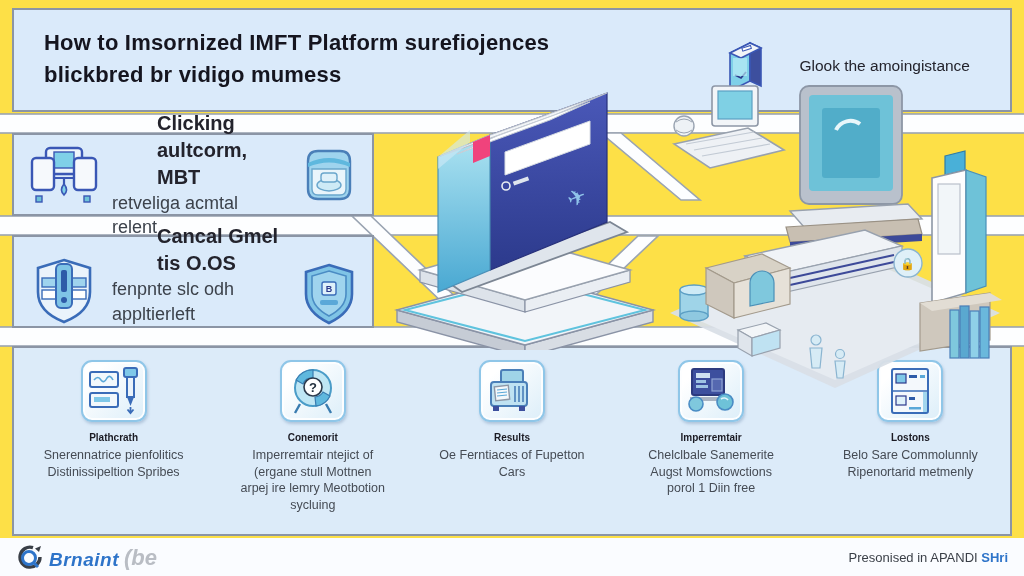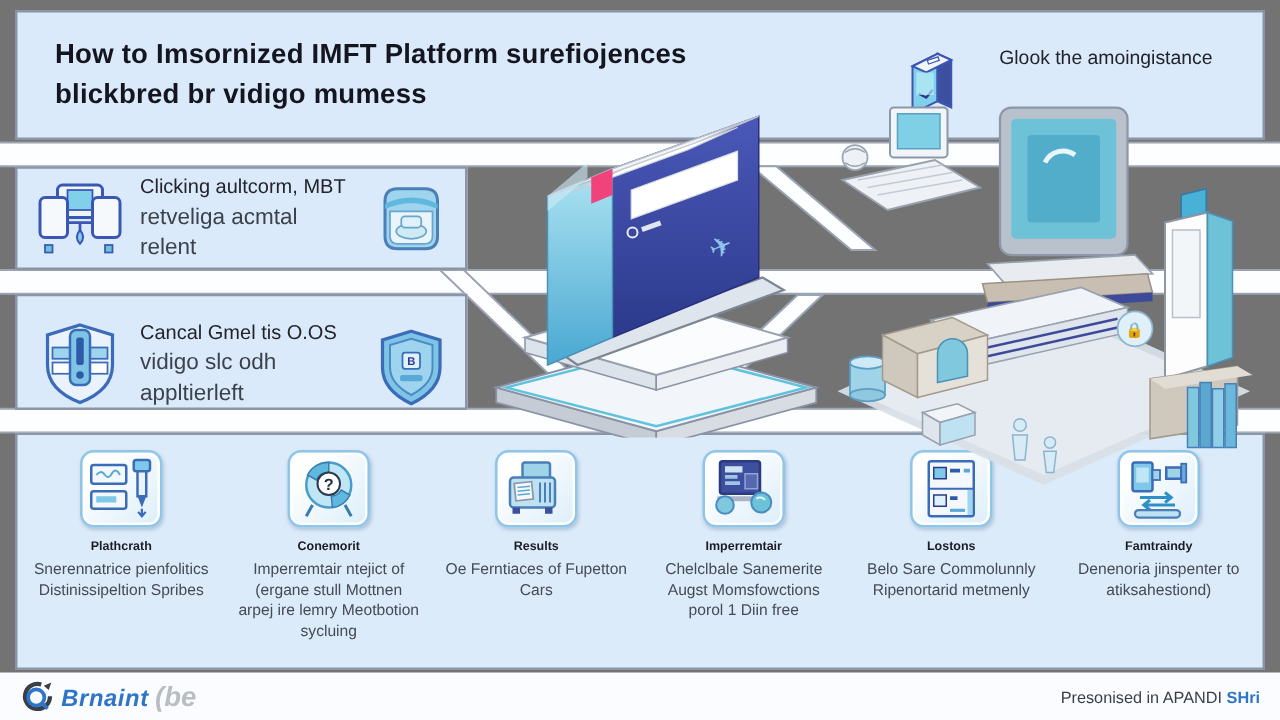--- a/index.html
+++ b/index.html
@@ -1,36 +1,36 @@
 <!DOCTYPE html>
 <html><head>
 <meta charset="utf-8">
 <style>
   html,body{margin:0;padding:0;background:#aebdd0;}
   *{box-sizing:border-box;}
   .canvas{
     position:relative;width:1024px;height:576px;overflow:hidden;
-    background:#737373;
+    background:#fde047;
     font-family:"Liberation Sans", "DejaVu Sans", sans-serif;
     color:#1d1d26;
   }
   .bands{position:absolute;left:0;top:0;z-index:1;}
   .panel{
     position:absolute;background:#daeafa;border:2px solid #8b95a5;z-index:2;
   }
   .title-panel{left:12px;top:8px;width:1000px;height:104px;}
   .title-text{position:absolute;left:30px;top:17px;font-size:22px;font-weight:800;
     letter-spacing:.2px;line-height:1.45;color:#15151f;}
-  .tr-group{position:absolute;right:40px;top:28px;display:flex;gap:32px;}
+  .tr-group{position:absolute;right:40px;top:28px;display:flex;align-items:center;gap:32px;}
   .tr-label{font-size:15.5px;color:#23232c;}
   .box-left{left:12px;width:362px;display:flex;align-items:center;padding:0 14px;gap:12px;}
   .box1{top:133px;height:83px;}
   .box2{top:235px;height:93px;align-items:flex-end;}
   .box-text{flex:1;line-height:1.35;}
-  .box-text .l1{font-size:16px;font-weight:400;color:#23232c;}
+  .box-text .l1{font-size:20px;font-weight:700;color:#23232c;margin-left:45px;}
   .box-text .l2{font-size:18px;color:#3c424b;}
   .bottom-panel{left:12px;top:346px;width:1000px;height:190px;background:#dcebf9;}
   .cols{position:absolute;left:0;top:12px;width:100%;display:flex;justify-content:space-around;}
   .col{width:160px;text-align:center;}
   .icon-card{
     width:66px;height:62px;margin:0 auto;border-radius:11px;
     border:2px solid #8fc6e8;background:linear-gradient(135deg,#ffffff 20%,#dceef9);
     box-shadow:1px 2px 3px rgba(110,140,175,.4), inset 0 0 0 2px #fdfeff;
     display:flex;align-items:center;justify-content:center;
   }
@@ -107,21 +107,21 @@
     <svg width="72" height="70" viewBox="0 0 72 70">
       <path d="M36 4 L62 12 L62 36 Q62 56 36 66 Q10 56 10 36 L10 12 Z" fill="#eaf3fb" stroke="#3a6cb8" stroke-width="2.6"></path>
       <rect x="14" y="22" width="44" height="9" fill="#9fd4ee" stroke="#3a6cb8" stroke-width="1.4"></rect>
       <rect x="14" y="34" width="44" height="9" fill="#ffffff" stroke="#3a6cb8" stroke-width="1.4"></rect>
       <rect x="28" y="8" width="16" height="44" rx="5" fill="#7fc4e6" stroke="#3a6cb8" stroke-width="2"></rect>
       <rect x="33" y="14" width="6" height="22" rx="2" fill="#2e5ba8"></rect>
       <circle cx="36" cy="44" r="3" fill="#2e5ba8"></circle>
     </svg>
     <div class="box-text">
       <div class="l1">Cancal Gmel tis O.OS</div>
-      <div class="l2">vidigo slc odh appltierleft</div>
+      <div class="l2">fenpnte slc odh appltierleft</div>
 
     </div>
     <svg width="58" height="64" viewBox="0 0 58 64">
       <path d="M29 3 L52 10 L52 32 Q52 50 29 61 Q6 50 6 32 L6 10 Z" fill="#7fc4e6" stroke="#3a6cb8" stroke-width="2.6"></path>
       <path d="M29 9 L46 14 L46 32 Q46 45 29 54 Q12 45 12 32 L12 14 Z" fill="#9fd4ee" stroke="#4a8cc4" stroke-width="1.6"></path>
       <rect x="22" y="20" width="14" height="13" rx="2" fill="#dff1fa" stroke="#3a6cb8" stroke-width="1.4"></rect>
       <text x="29" y="30" font-size="9" font-weight="bold" text-anchor="middle" fill="#2c3a8c">B</text>
       <rect x="20" y="38" width="18" height="5" rx="2" fill="#5aa8d8"></rect>
     </svg>
   </div>
@@ -214,36 +214,20 @@
             <rect x="13" y="30" width="10" height="9" fill="#dff1fa" stroke="#2c3a8c" stroke-width="1.2"></rect>
             <rect x="26" y="31" width="6" height="3" fill="#2e5ba8"></rect>
             <rect x="26" y="41" width="12" height="2.5" fill="#5aa8d8"></rect>
             <rect x="40" y="26" width="4" height="20" fill="#7fc8e8" opacity="0.7"></rect>
           </svg>
         </div>
         <h4>Lostons</h4>
         <p>Belo Sare Commolunnly Ripenortarid metmenly</p>
       </div>
 
-      <div class="col">
-        <div class="icon-card">
-          <svg width="54" height="50" viewBox="0 0 54 50">
-            <rect x="6" y="4" width="16" height="23" rx="2" fill="#7fc8e8" stroke="#3a6cb8" stroke-width="2"></rect>
-            <rect x="9" y="8" width="10" height="12" fill="#bfe6f4"></rect>
-            <rect x="22" y="10" width="6" height="8" fill="#9fd4e8" stroke="#3a6cb8" stroke-width="1.4"></rect>
-            <rect x="33" y="8" width="12" height="9" fill="#9fd4e8" stroke="#3a6cb8" stroke-width="2"></rect>
-            <rect x="45" y="5" width="4" height="15" fill="#6ea8d8" stroke="#3a6cb8" stroke-width="1.4"></rect>
-            <path d="M12 32 L36 32 M32 28 L37 32 L32 36" fill="none" stroke="#2e8fc8" stroke-width="2.4"></path>
-            <path d="M40 38 L16 38 M20 34 L15 38 L20 42" fill="none" stroke="#2e8fc8" stroke-width="2.4"></path>
-            <rect x="8" y="42" width="36" height="6" rx="3" fill="#bfe2f2" stroke="#4a7fb8" stroke-width="1.8"></rect>
-          </svg>
-        </div>
-        <h4>Famtraindy</h4>
-        <p>Denenoria jinspenter to atiksahestiond)</p>
-      </div>
 
     </div>
   </div>
 
   <svg class="illus" style="left:375px;top:80px;" width="300" height="270" viewBox="0 0 300 270">
 
     <polygon points="22,230 150,265 150,277 22,242" fill="#c6ccd5" stroke="#8a93a6" stroke-width="1.4"></polygon>
     <polygon points="150,265 278,230 278,242 150,277" fill="#d8dde4" stroke="#8a93a6" stroke-width="1.4"></polygon>
     <polygon points="150,195 278,230 150,265 22,230" fill="#f2f5f9" stroke="#8a93a6" stroke-width="1.6"></polygon>
     <polygon points="150,199 270,230 150,261 30,230" fill="none" stroke="#5fc3de" stroke-width="2"></polygon>

